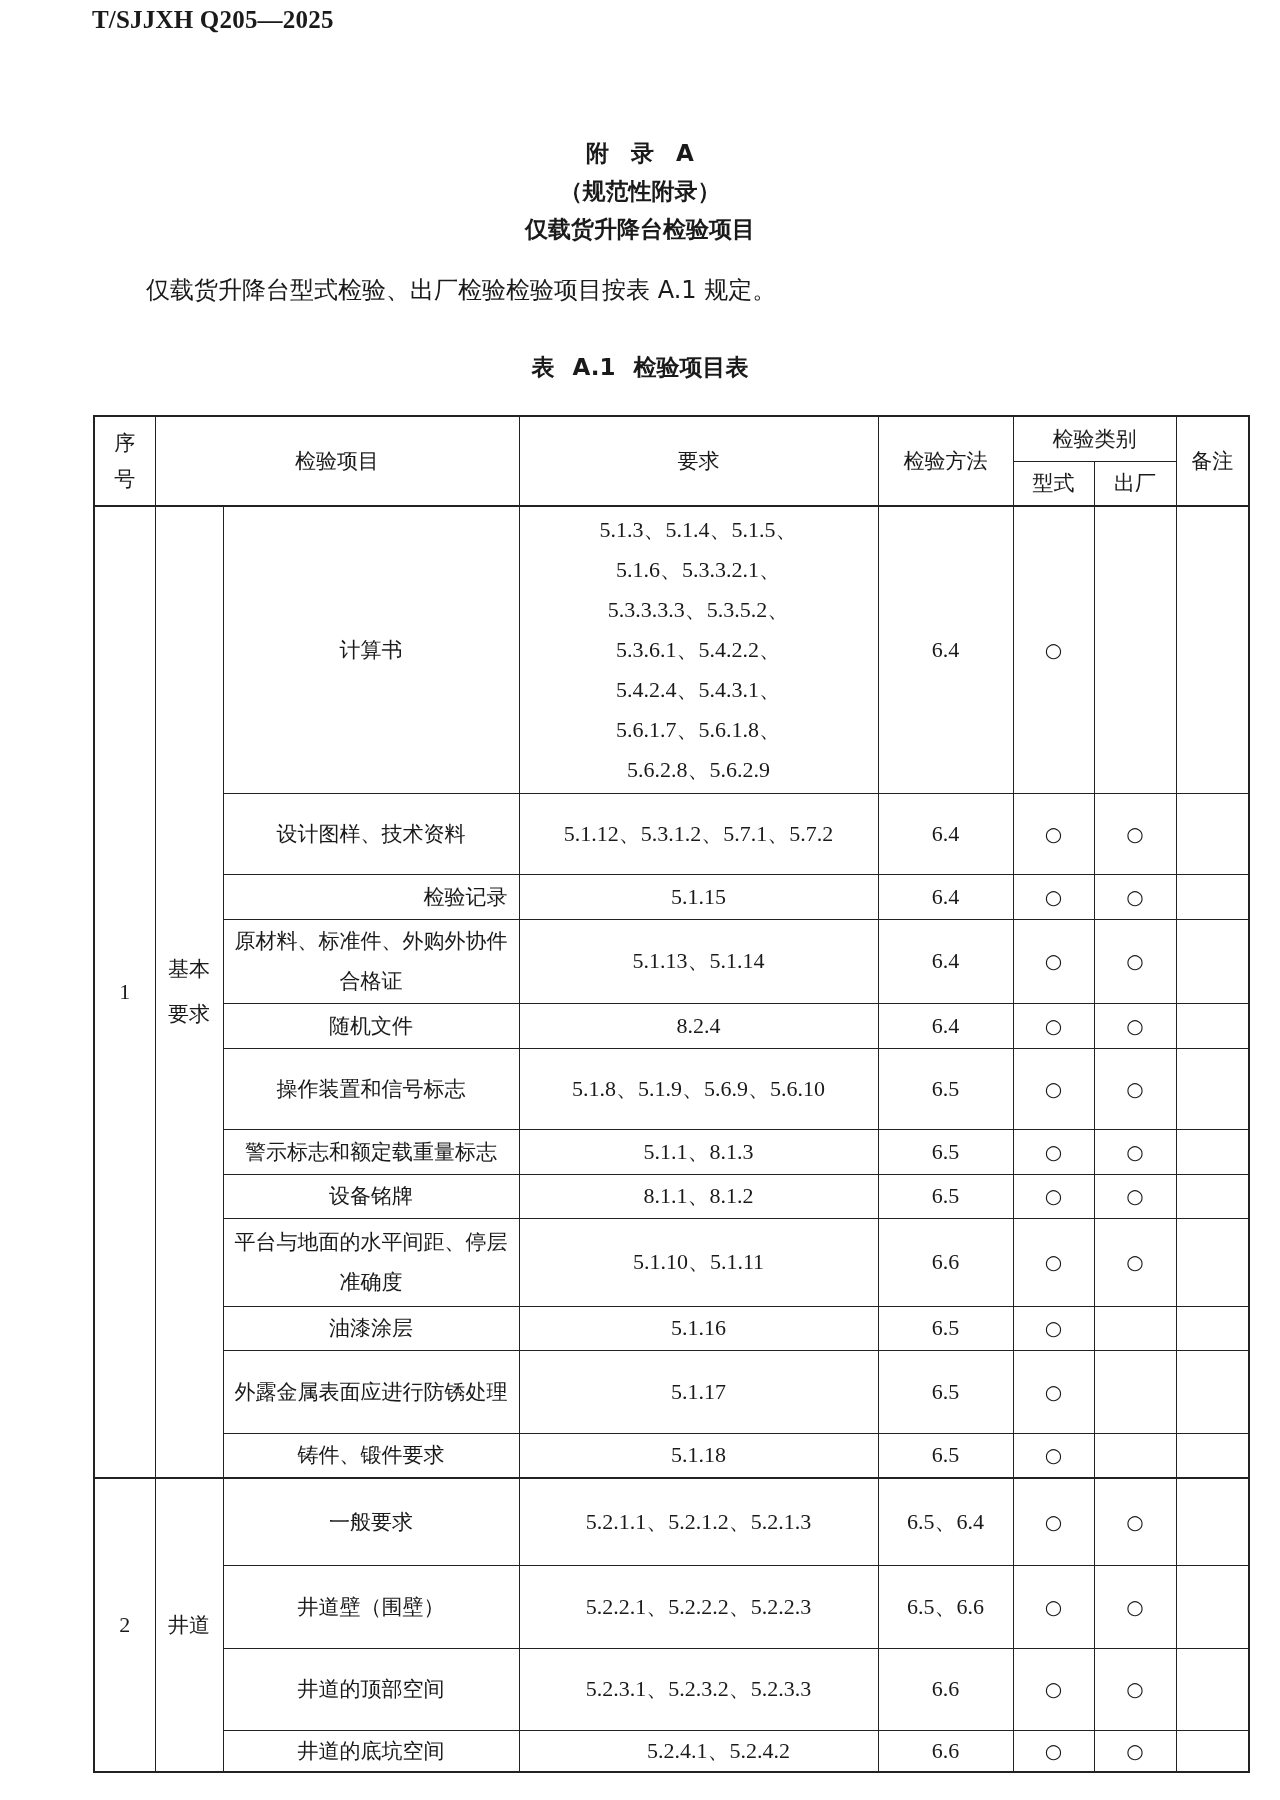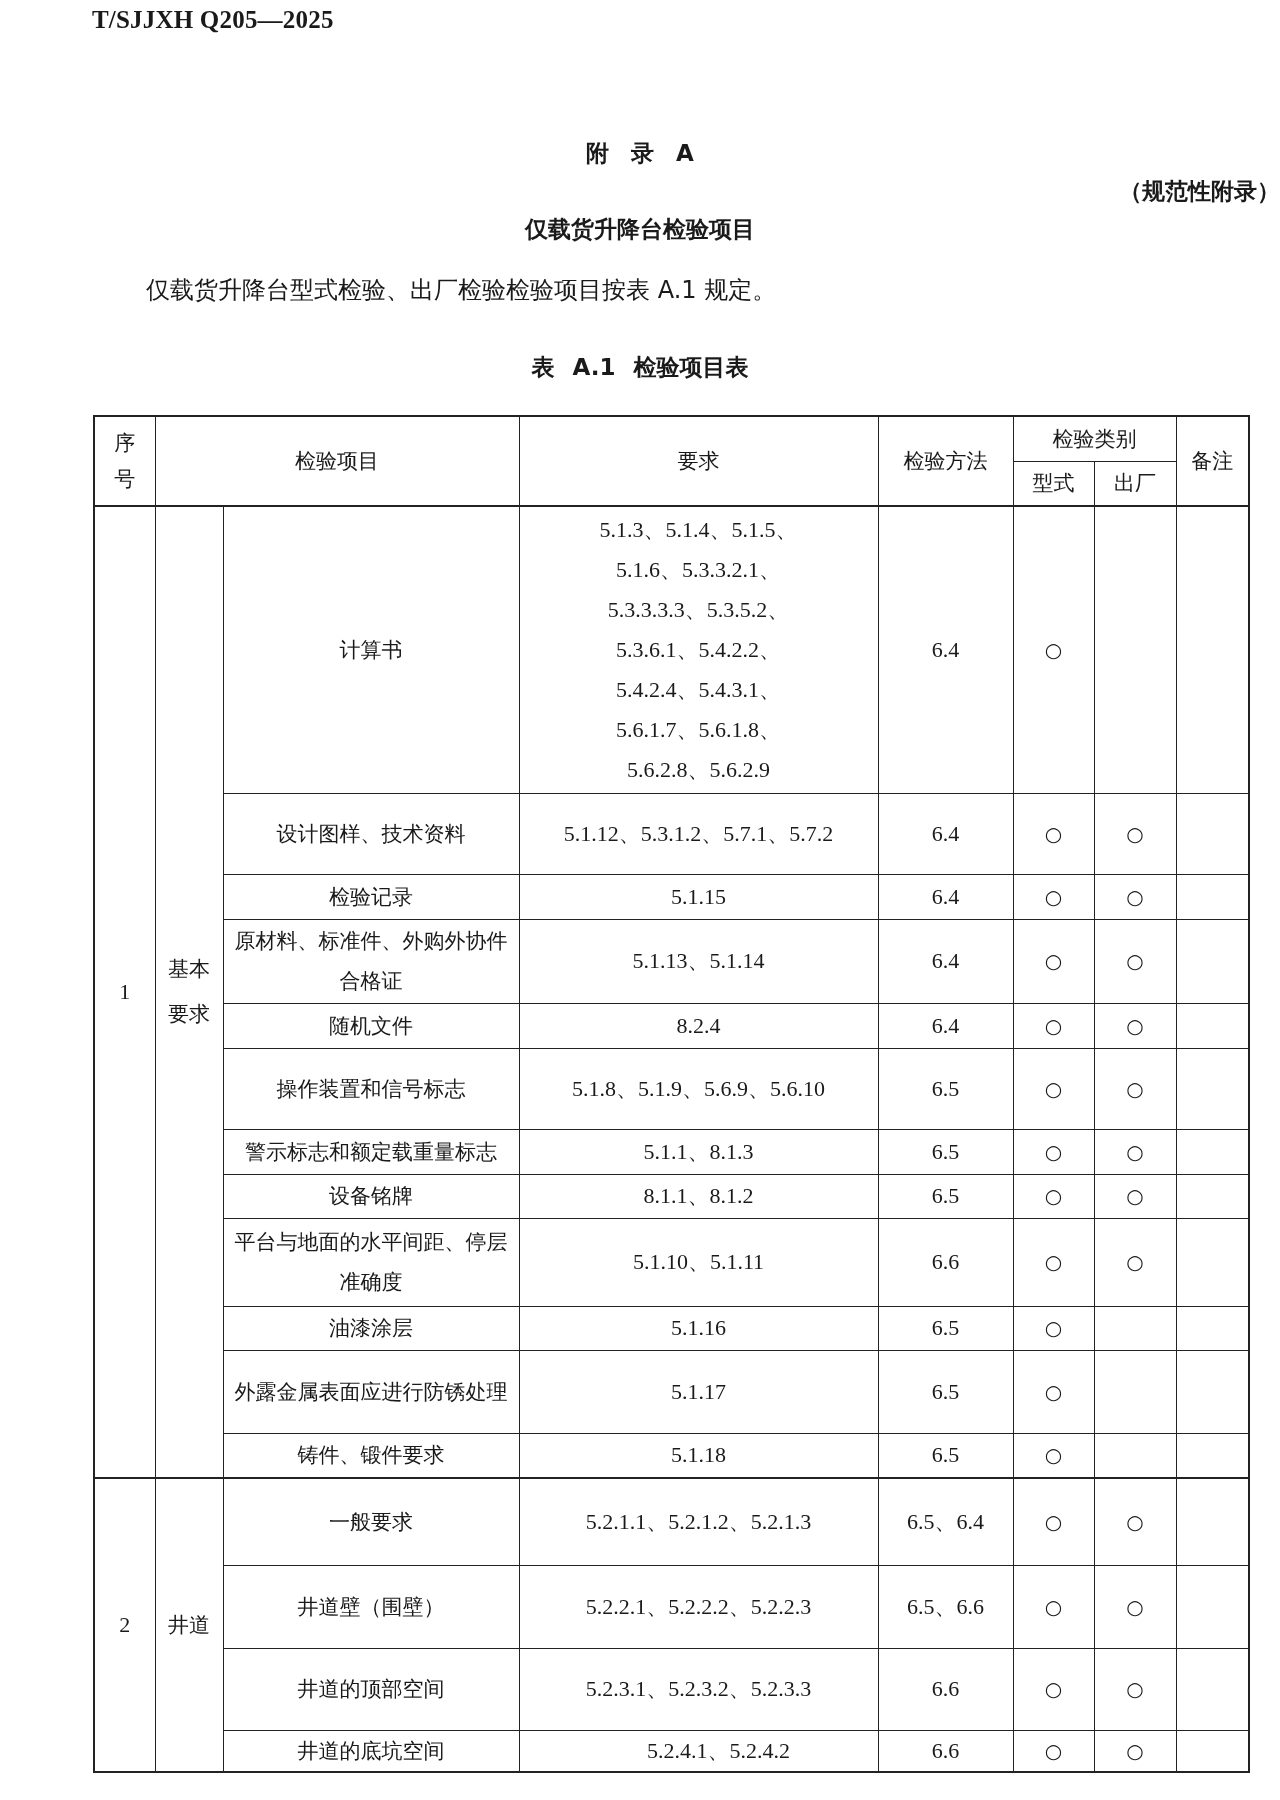--- a/index.html
+++ b/index.html
@@ -1,20 +1,20 @@
 <!DOCTYPE html>
 <html><head>
   <meta charset="utf-8">
   <style>
     html, body { margin: 0; padding: 0; background: #ffffff; }
     body { width: 1280px; height: 1800px; position: relative; overflow: hidden; color: #1a1a1a; font-family: "DejaVu Serif", "Liberation Serif", serif; }
     .doc-code { position: absolute; left: 92px; top: 6px; font-family: "Liberation Serif", "DejaVu Serif", serif; font-weight: bold; font-size: 25px; letter-spacing: 0.2px; }
     .title-block { position: absolute; left: 0; width: 1280px; text-align: center; font-family: "DejaVu Sans", "Liberation Sans", sans-serif; font-weight: bold; }
     .t1 { top: 138px; font-size: 23px; word-spacing: 14px; }
-    .t2 { top: 176px; font-size: 23px; text-align: right; }
+    .t2 { top: 176px; font-size: 23px; }
     .t3 { top: 214px; font-size: 23px; }
     .intro { position: absolute; left: 146px; top: 274px; font-size: 24px; font-family: "DejaVu Sans", "Liberation Sans", sans-serif; }
     .table-title { position: absolute; left: 0; width: 1280px; top: 352px; text-align: center; font-family: "DejaVu Sans", "Liberation Sans", sans-serif; font-weight: bold; font-size: 23px; word-spacing: 10px; }
     table.grid { position: absolute; left: 93px; top: 415px; border-collapse: collapse; table-layout: fixed; width: 1155px; border: 2px solid #222; }
     table.grid td { border: 1.5px solid #222; text-align: center; vertical-align: middle; padding: 0 4px; font-size: 21px; line-height: 40px; font-family: "DejaVu Sans", "Liberation Sans", sans-serif; }
     table.grid td.num { font-family: "Liberation Serif", "DejaVu Serif", serif; font-size: 22px; }
     table.grid td.mark { font-size: 20px; }
     table.grid tr.head td { line-height: 34px; }
     table.grid td.req-multi { line-height: 40px; }
     .hbar { border-bottom: 2.5px solid #222 !important; }
@@ -68,21 +68,21 @@
       </tr>
       <tr style="height: 81px;">
         <td style="padding: 0px 10px; line-height: 40px; margin-top: 48px;">设计图样、技术资料</td>
         <td class="num req-multi">5.1.12、5.3.1.2、5.7.1、5.7.2</td>
         <td class="num">6.4</td>
         <td class="mark">○</td>
         <td class="mark">○</td>
         <td></td>
       </tr>
       <tr style="height: 45px;">
-        <td style="padding: 0px 11px; line-height: 40px;">检验记录</td>
+        <td style="padding: 0px 11px; line-height: 40px; text-align: right;">检验记录</td>
         <td class="num req-multi">5.1.15</td>
         <td class="num">6.4</td>
         <td class="mark">○</td>
         <td class="mark">○</td>
         <td></td>
       </tr>
       <tr style="height: 84px;">
         <td style="padding: 0px 10px; line-height: 40px;">原材料、标准件、外购外协件合格证</td>
         <td class="num req-multi">5.1.13、5.1.14</td>
         <td class="num">6.4</td>

